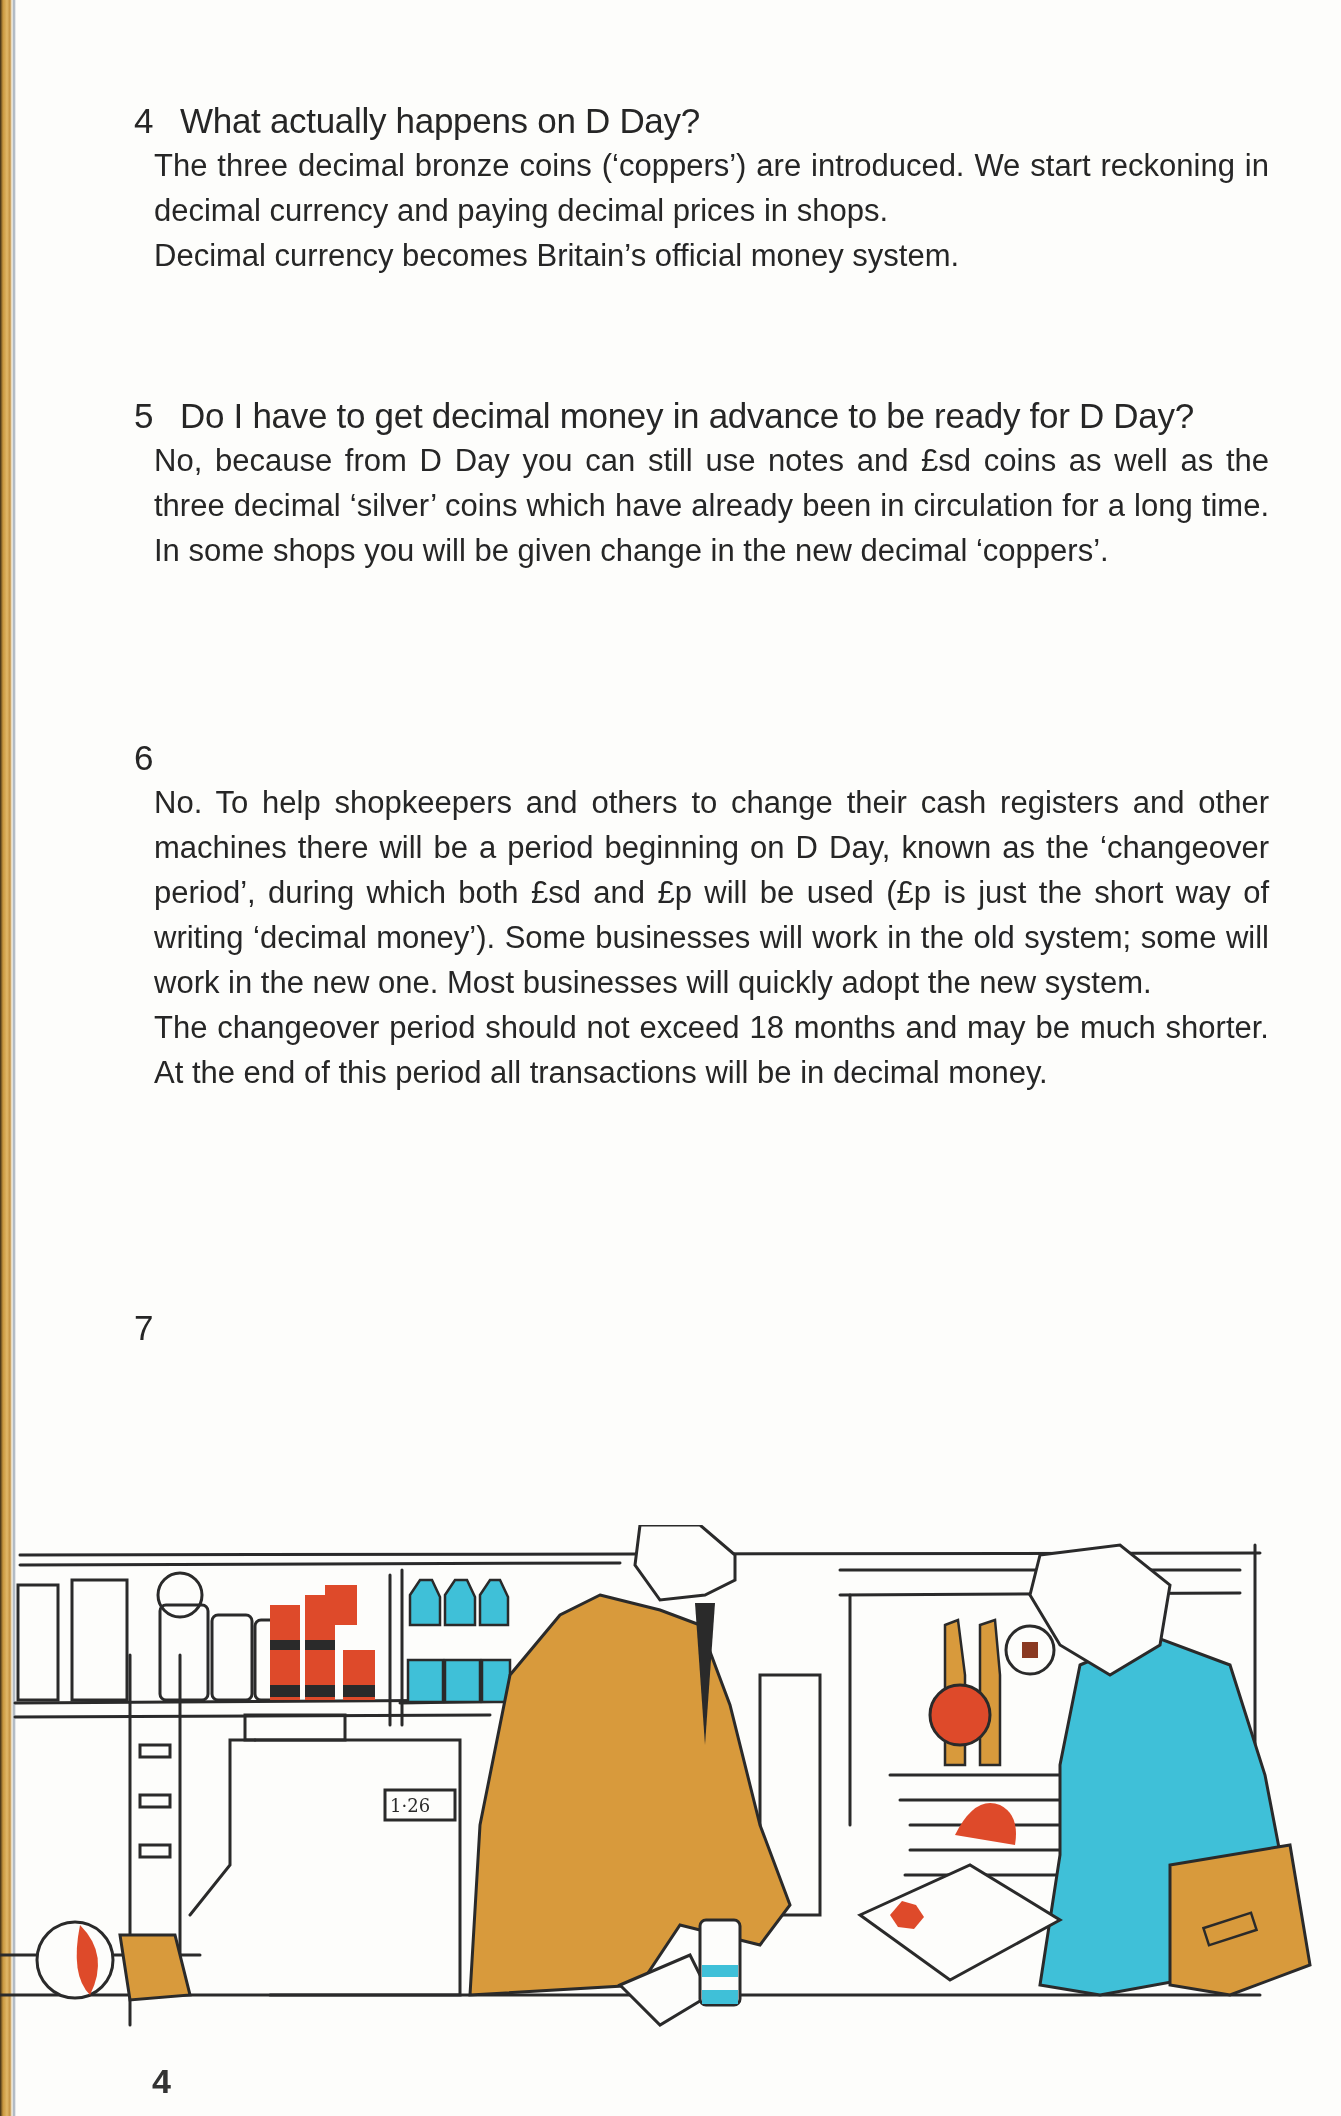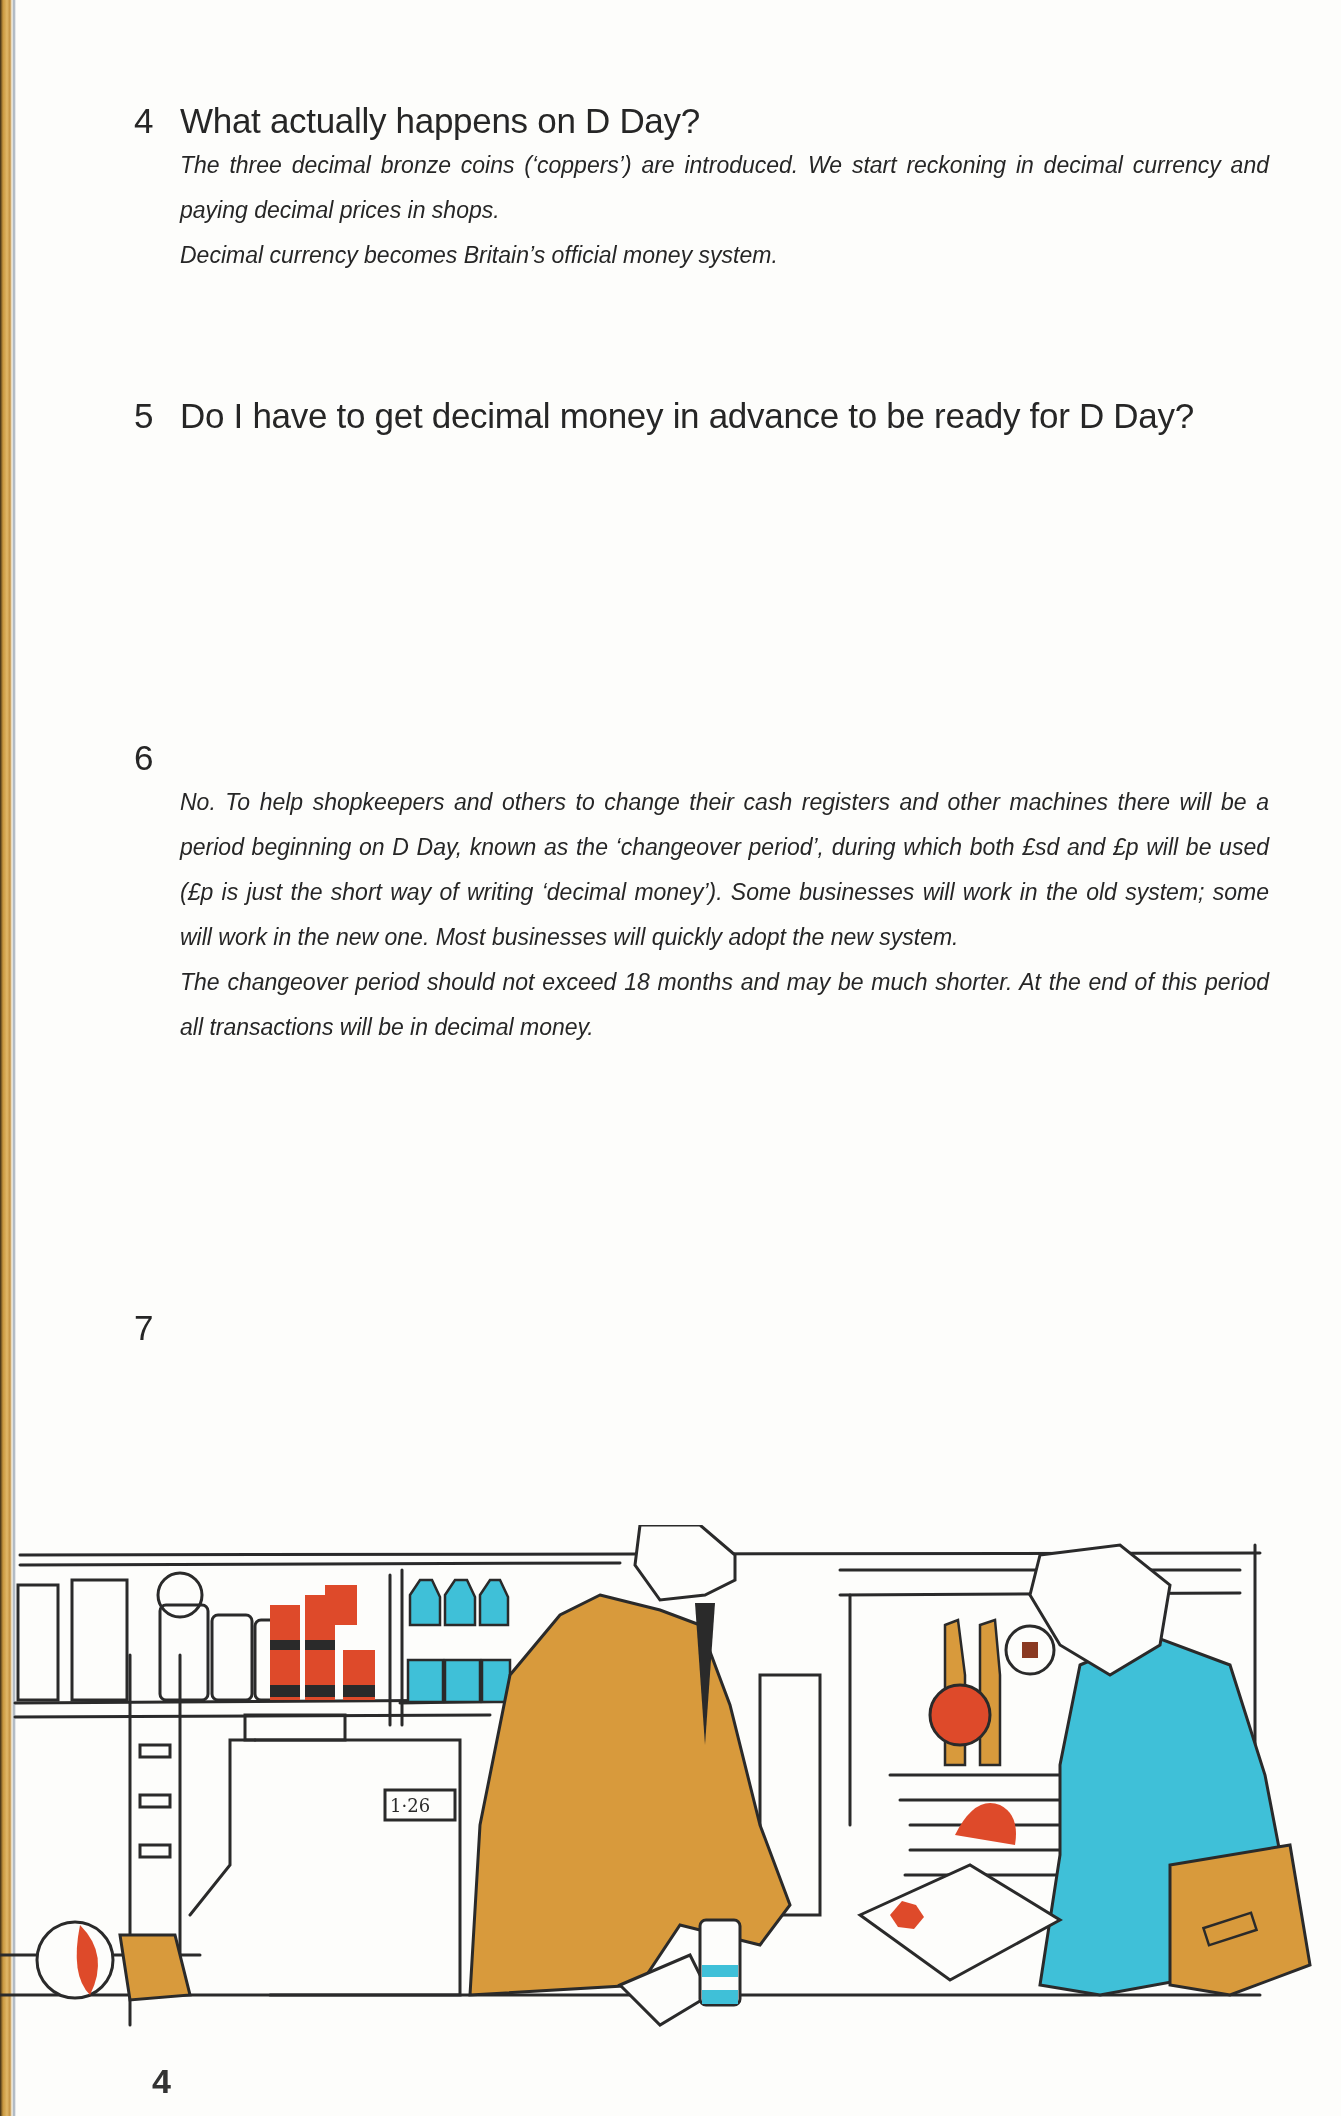--- a/index.html
+++ b/index.html
@@ -11,21 +11,21 @@
   }
   .spine {
     position:absolute; left:0; top:0; bottom:0; width:16px;
     background:linear-gradient(90deg,#3a2a14 0,#c9973e 3px,#e1b869 7px,#c29040 10px,#f7f3e6 12px,#9ba7b6 14px,#fdfdfb 16px);
   }
   .content { position:absolute; left:0; top:0; width:1341px; }
   .qa { position:absolute; left:134px; width:1135px; }
   .qa .head { display:flex; font-size:35px; line-height:45px; }
   .qa .num { width:46px; flex:none; font-weight:normal; }
   .qa .q { font-weight:normal; letter-spacing:-0.3px; }
-  .qa .body { margin-left:46px; font-size:23px; line-height:45px; text-align:justify;font-style:italic; }
+  .qa .body { margin-left:20px; font-size:31px; line-height:45px; text-align:justify; }
   .qa .body p { margin:0; }
   #q4 { top:98px; }
   #q5 { top:393px; }
   #q6 { top:735px; }
   #q7 { top:1305px; }
   .illus { position:absolute; left:0; top:1525px; width:1341px; height:520px; }
   .pagenum { position:absolute; left:152px; top:2062px; font-size:34px; font-weight:bold; color:#333; }
   .price-tag { font-family:"DejaVu Serif", serif; font-size:18px; }
 </style>
 </head>
@@ -43,20 +43,23 @@
     <div class="body">
       <p>The three decimal bronze coins (‘coppers’) are introduced. We start reckoning in decimal currency and paying decimal prices in shops.</p>
       <p>Decimal currency becomes Britain’s official money system.</p>
     </div>
   </div>
 
   <div class="qa" id="q5">
     <div class="head">
       <span class="num">5</span>
       <span class="q">Do I have to get decimal money in advance to be ready for D Day?</span>
+    </div>
+    <div class="body">
+      <p>No, because from D Day you can still use notes and £sd coins as well as the three decimal ‘silver’ coins which have already been in circulation for a long time. In some shops you will be given change in the new decimal ‘coppers’.</p>
     </div>
   </div>
 
   <div class="qa" id="q6">
     <div class="head">
       <span class="num">6</span>
     </div>
     <div class="body">
       <p>No. To help shopkeepers and others to change their cash registers and other machines there will be a period beginning on D Day, known as the ‘changeover period’, during which both £sd and £p will be used (£p is just the short way of writing ‘decimal money’). Some businesses will work in the old system; some will work in the new one. Most businesses will quickly adopt the new system.</p>
       <p>The changeover period should not exceed 18 months and may be much shorter. At the end of this period all transactions will be in decimal money.</p>

